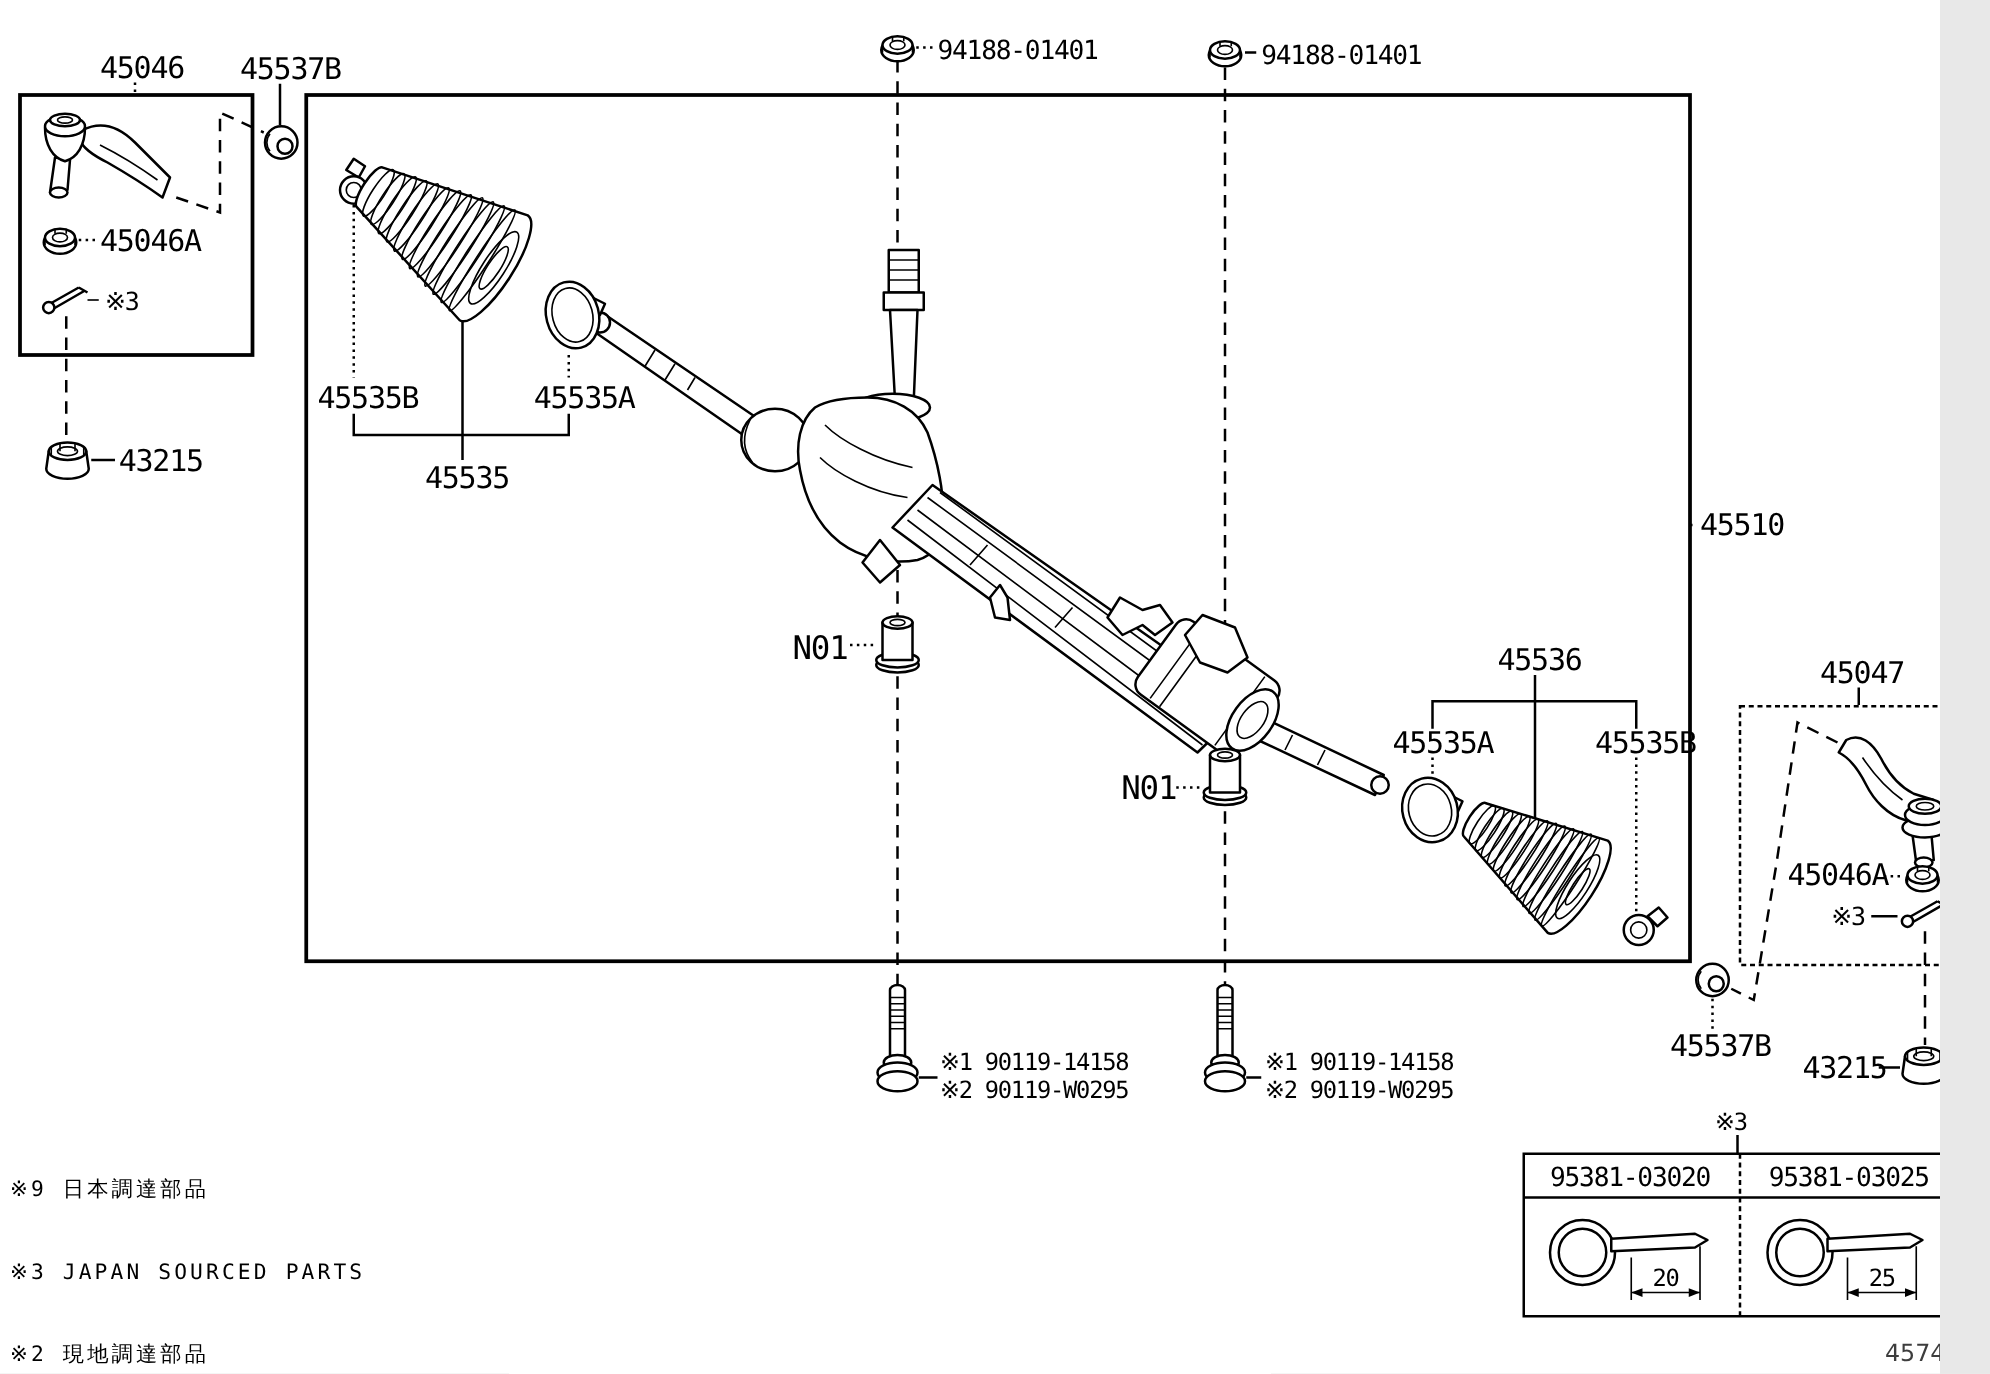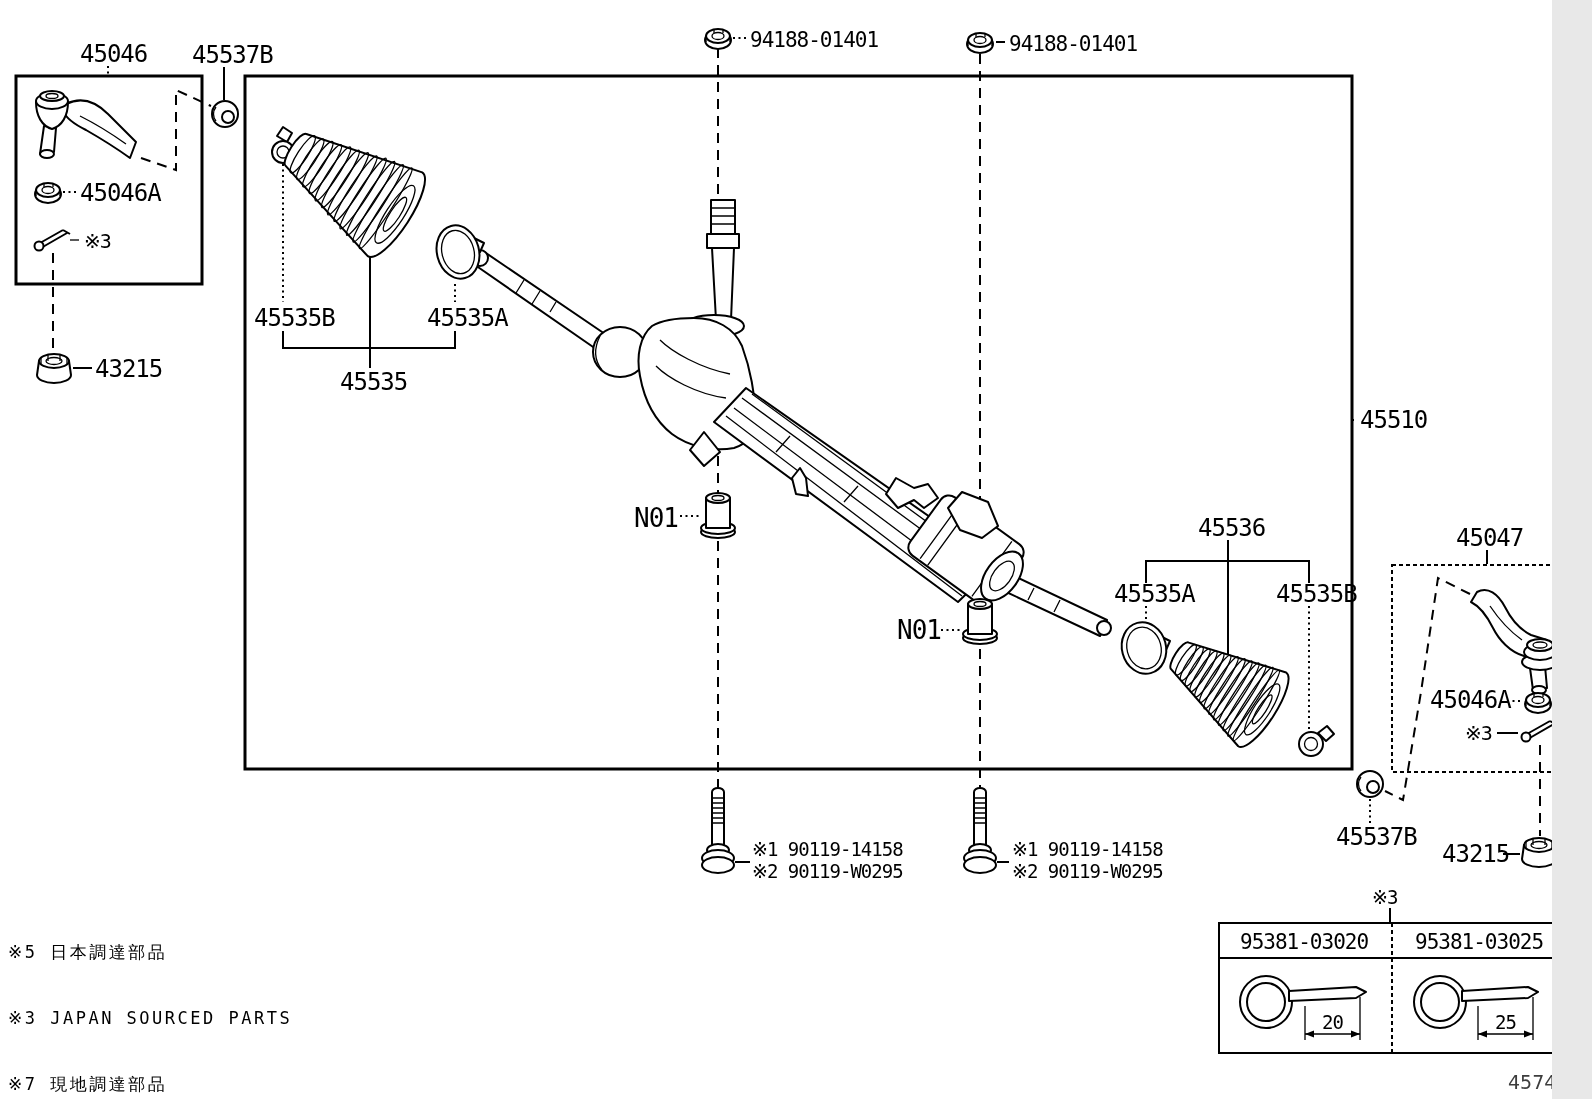--- a/index.html
+++ b/index.html
@@ -342,21 +342,21 @@
   <text class="fs19" x="1012" y="878">※2 90119-W0295</text>
   <text class="fs19" x="1372" y="904">※3</text>
   <text class="fs21" x="1240" y="949">95381-03020</text>
   <text class="fs21" x="1415" y="949">95381-03025</text>
   <text class="fs19" x="1322" y="1029">20</text>
   <text class="fs19" x="1495" y="1029">25</text>
   <text class="code" x="1508" y="1089">457479C</text>
 </svg>
 
 <div class="legend">
-  <div class="sp">※5 日本調達部品</div>
+  <div class="sp">※9 日本調達部品</div>
   <div class="sp">※3 JAPAN SOURCED PARTS</div>
-  <div class="sp">※7 現地調達部品</div>
+  <div class="sp">※2 現地調達部品</div>
   
   
   
 </div>
 
 </div>
 
 </body></html>

